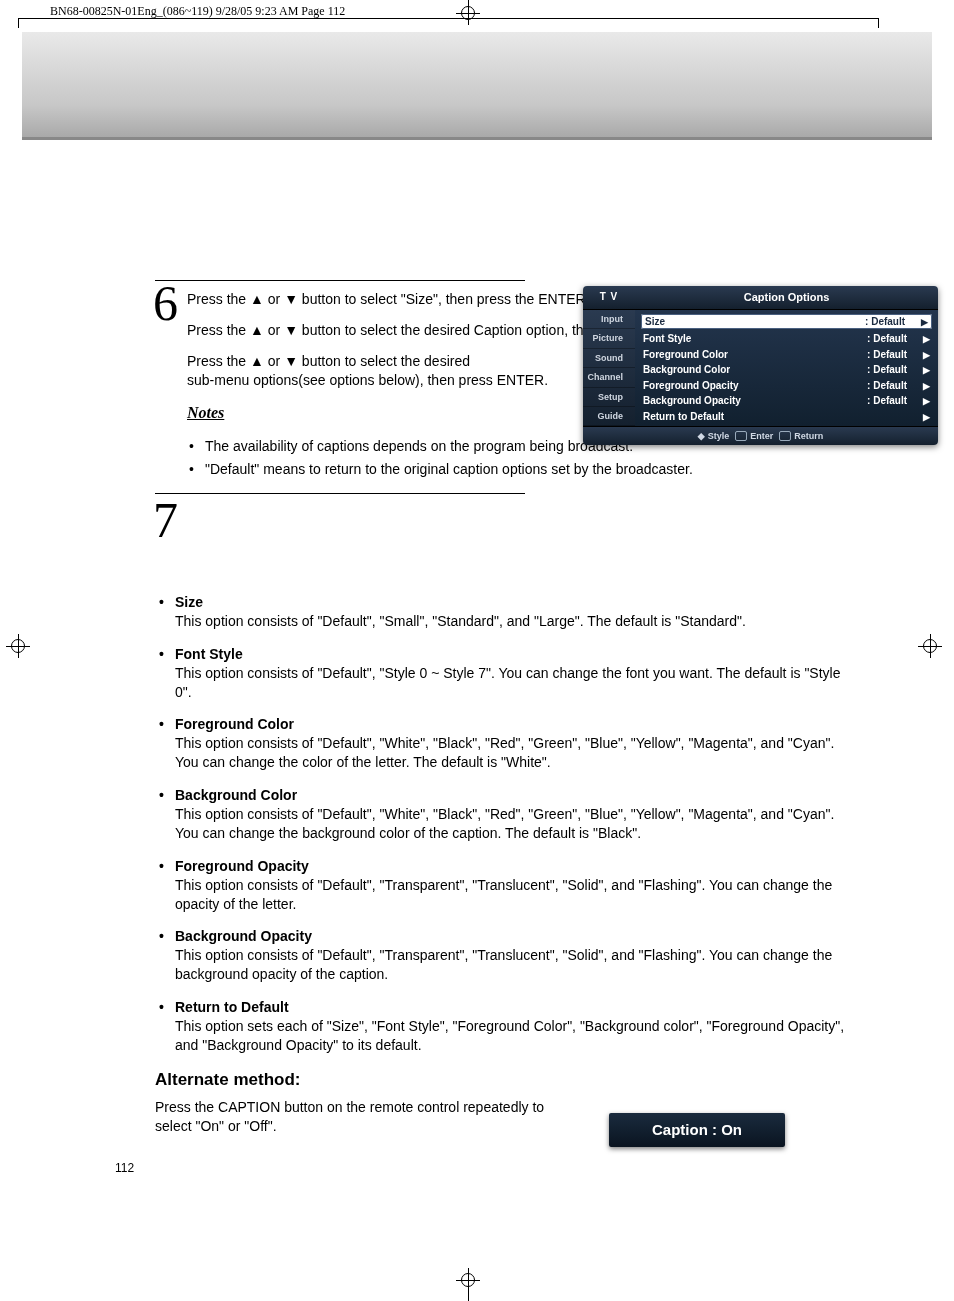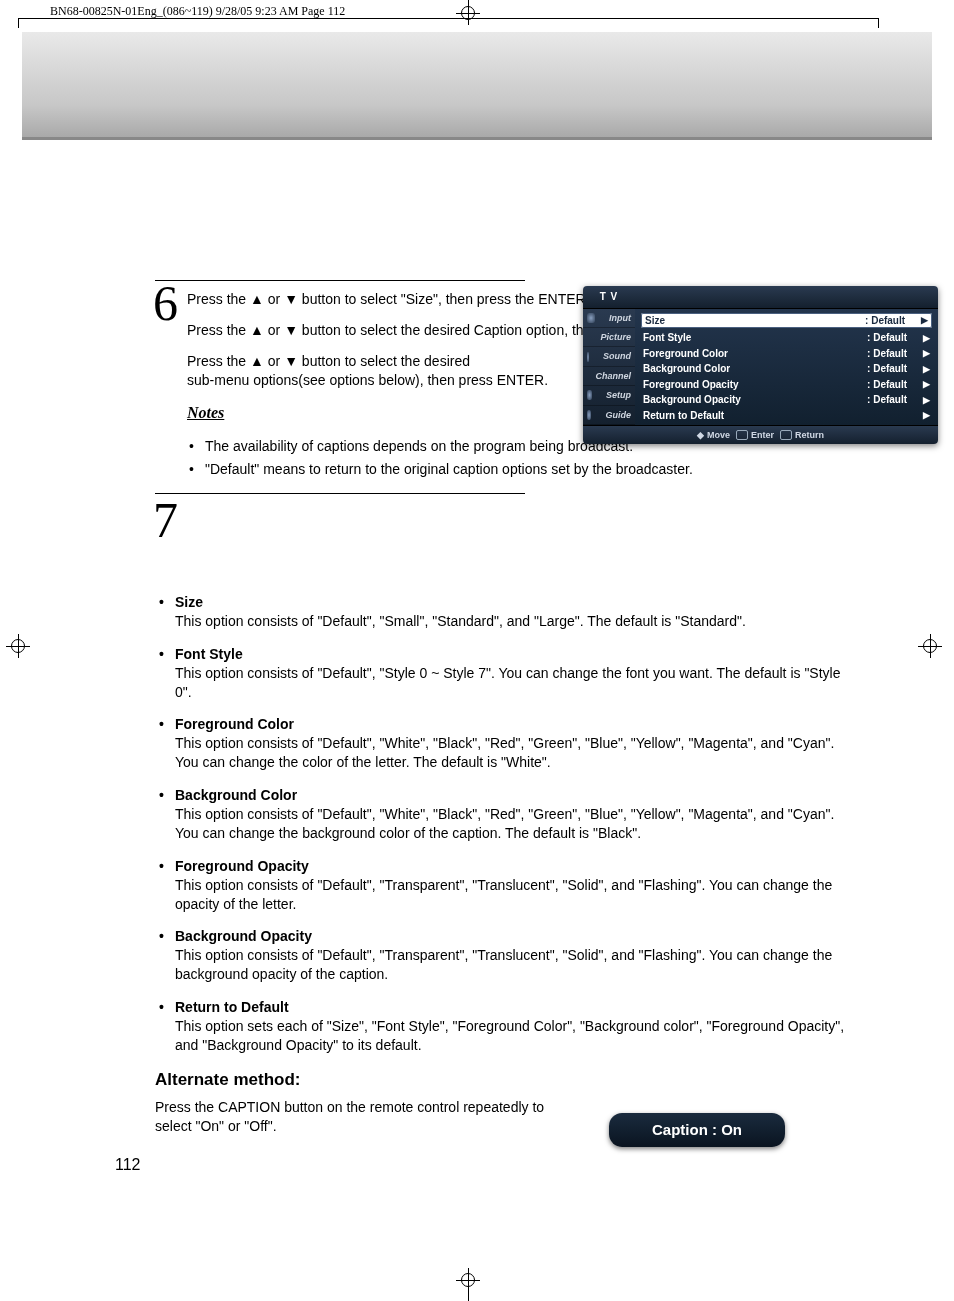--- a/index.html
+++ b/index.html
@@ -68,21 +68,21 @@
   .opts { margin-top: 50px; width: 700px; }
   .opts-ul { list-style: none; }
   .opts-ul > li { position: relative; padding-left: 20px; margin-bottom: 14px; font-size: 14px; }
   .opts-ul > li::before { content: "•"; position: absolute; left: 4px; font-weight: bold; }
   .opt-h { font-family: "Arial Narrow", Arial, sans-serif; font-weight: bold; font-stretch: condensed; }
   .opt-d { }
 
   .alt-h { font-family: "Arial Narrow", Arial, sans-serif; font-weight: bold; font-size: 17px; margin-top: 6px; margin-bottom: 6px; font-stretch: condensed; }
   .alt-p { font-size: 14px; width: 400px; }
 
-  .page-num { position: absolute; bottom: 125px; left: 115px; font-size: 16px; }
+  .page-num { position: absolute; bottom: 125px; left: 115px; font-size: 12px; }
 
   
   .osd {
     position: absolute;
     top: 286px; left: 583px;
     width: 355px;
     font-size: 10px;
     color: #fff;
     font-weight: bold;
     border-radius: 4px;
@@ -112,26 +112,25 @@
     width: 52px;
     background: linear-gradient(#2a3a50, #14202e);
     display: flex;
     flex-direction: column;
   }
   .osd-side-item {
     flex: 1;
     display: flex;
     align-items: center;
     justify-content: flex-end;
-    padding: 2px 4px;
+    padding: 2px 12px;
     font-size: 9px;
     color: #cfd6e0;
     border-bottom: 1px solid rgba(0,0,0,0.3);
     gap: 12px;
-    font-style: italic;
   }
   .osd-side-item .ico {
     width: 10px; height: 10px;
     background: radial-gradient(#8aa0c0, #2a3a50);
     border-radius: 2px;
     margin-right: 2px;
   }
   .osd-main {
     flex: 1;
     background: linear-gradient(#23354d, #11202f);
@@ -172,21 +171,21 @@
     left: 609px; top: 1113px;
     width: 176px; height: 34px;
     background: linear-gradient(#1a2b3e, #0a1420);
     color: #fff;
     font-weight: bold;
     font-size: 15px;
     display: flex;
     align-items: center;
     justify-content: center;
     box-shadow: 0 2px 5px rgba(0,0,0,0.5);
-    border-radius: 13px;
+    border-radius: 2px;
   }
 
   .crosshair {
     position: absolute;
     width: 20px; height: 20px;
   }
   .crosshair::before, .crosshair::after {
     content: ""; position: absolute; background: #000;
   }
   .crosshair::before { left: 50%; top: -2px; width: 1px; height: 24px; margin-left: -0.5px; }
@@ -284,20 +283,21 @@
 
     <div class="alt-h">Alternate method:</div>
     <p class="alt-p">Press the CAPTION button on the remote control repeatedly to select "On" or "Off".</p>
   </div>
 
 </div>
 
 <div class="osd">
   <div class="osd-hdr">
     <div class="osd-tv">T V</div>
+    <div class="osd-title">Caption Options</div>
   </div>
   <div class="osd-body">
     <div class="osd-side">
       <div class="osd-side-item">
           <span class="ico"></span>
           <span>Input</span>
         </div>
       <div class="osd-side-item">
           <span class="ico"></span>
           <span>Picture</span>
@@ -353,21 +353,21 @@
       <div class="osd-row">
           <span class="osd-lbl">Return to Default</span>
           <span class="osd-val"></span>
           <span class="osd-arrow">▶</span>
         </div>
     </div>
   </div>
   <div class="osd-ftr">
     <span>
         <span>◆</span>
-        <span>Move</span>
+        <span>Style</span>
       </span>
     <span>
         <span class="fico"></span>
         <span>Enter</span>
       </span>
     <span>
         <span class="fico"></span>
         <span>Return</span>
       </span>
   </div>

